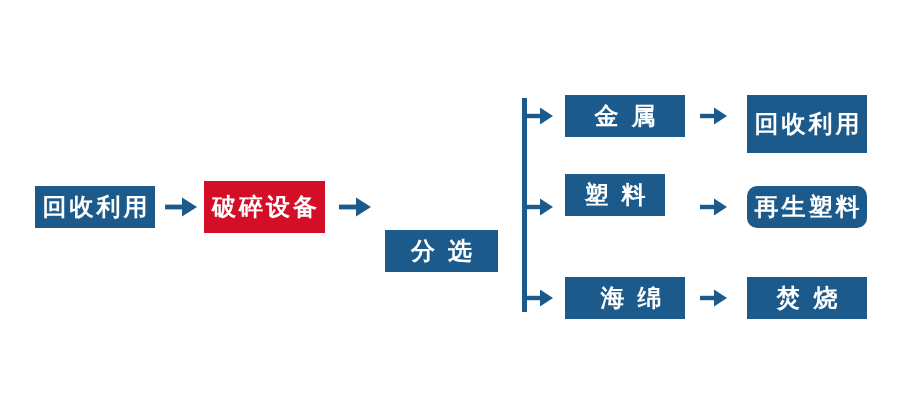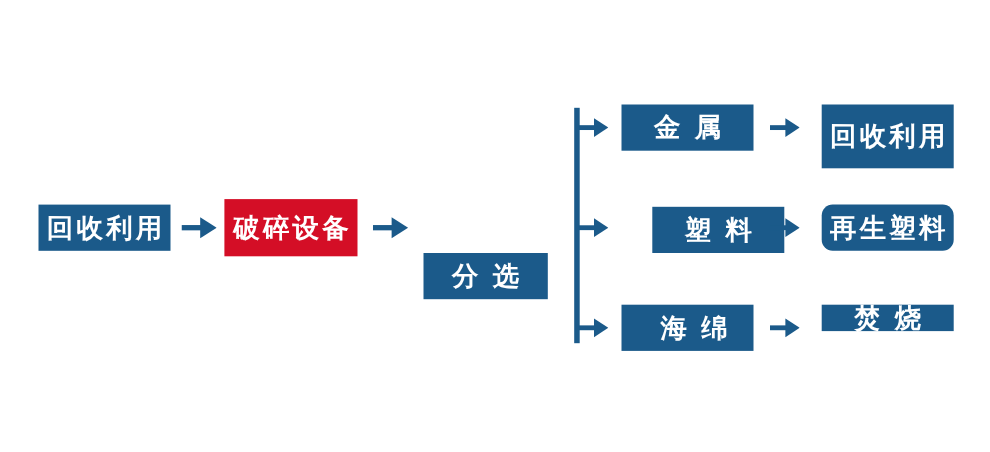--- a/index.html
+++ b/index.html
@@ -101,21 +101,21 @@
   <div class="node" style="left:747px; top:95px; width:120px; height:58px;">
     <span class="lbl">回收利用</span>
   </div>
 
   <div class="arrow" style="left:526px; top:198px;">
     <svg width="27" height="18" viewBox="0 0 27 18">
       <rect x="0" y="6.8" width="16" height="4.4"></rect>
       <polygon points="14,0.5 27,9 14,17.5"></polygon>
     </svg>
   </div>
-  <div class="node" style="left:565px; top:188px; width:120px; height:42px;margin-left:28px;">
+  <div class="node" style="left:565px; top:174px; width:100px; height:42px;">
     <span class="lbl sp-wide">塑料</span>
   </div>
   <div class="arrow" style="left:700px; top:198px;">
     <svg width="27" height="18" viewBox="0 0 27 18">
       <rect x="0" y="6.8" width="16" height="4.4"></rect>
       <polygon points="14,0.5 27,9 14,17.5"></polygon>
     </svg>
   </div>
   <div class="node" style="left:747px; top:186px; width:120px; height:42px;border-radius:10px;">
     <span class="lbl">再生塑料</span>
@@ -129,17 +129,17 @@
   </div>
   <div class="node" style="left:565px; top:277px; width:120px; height:42px;padding-left:12px;">
     <span class="lbl sp-wide">海绵</span>
   </div>
   <div class="arrow" style="left:700px; top:289px;">
     <svg width="27" height="18" viewBox="0 0 27 18">
       <rect x="0" y="6.8" width="16" height="4.4"></rect>
       <polygon points="14,0.5 27,9 14,17.5"></polygon>
     </svg>
   </div>
-  <div class="node" style="left:747px; top:277px; width:120px; height:24px;">
+  <div class="node" style="left:747px; top:277px; width:120px; height:42px;">
     <span class="lbl sp-wide">焚烧</span>
   </div>
 
 </div>
 
 </body></html>

